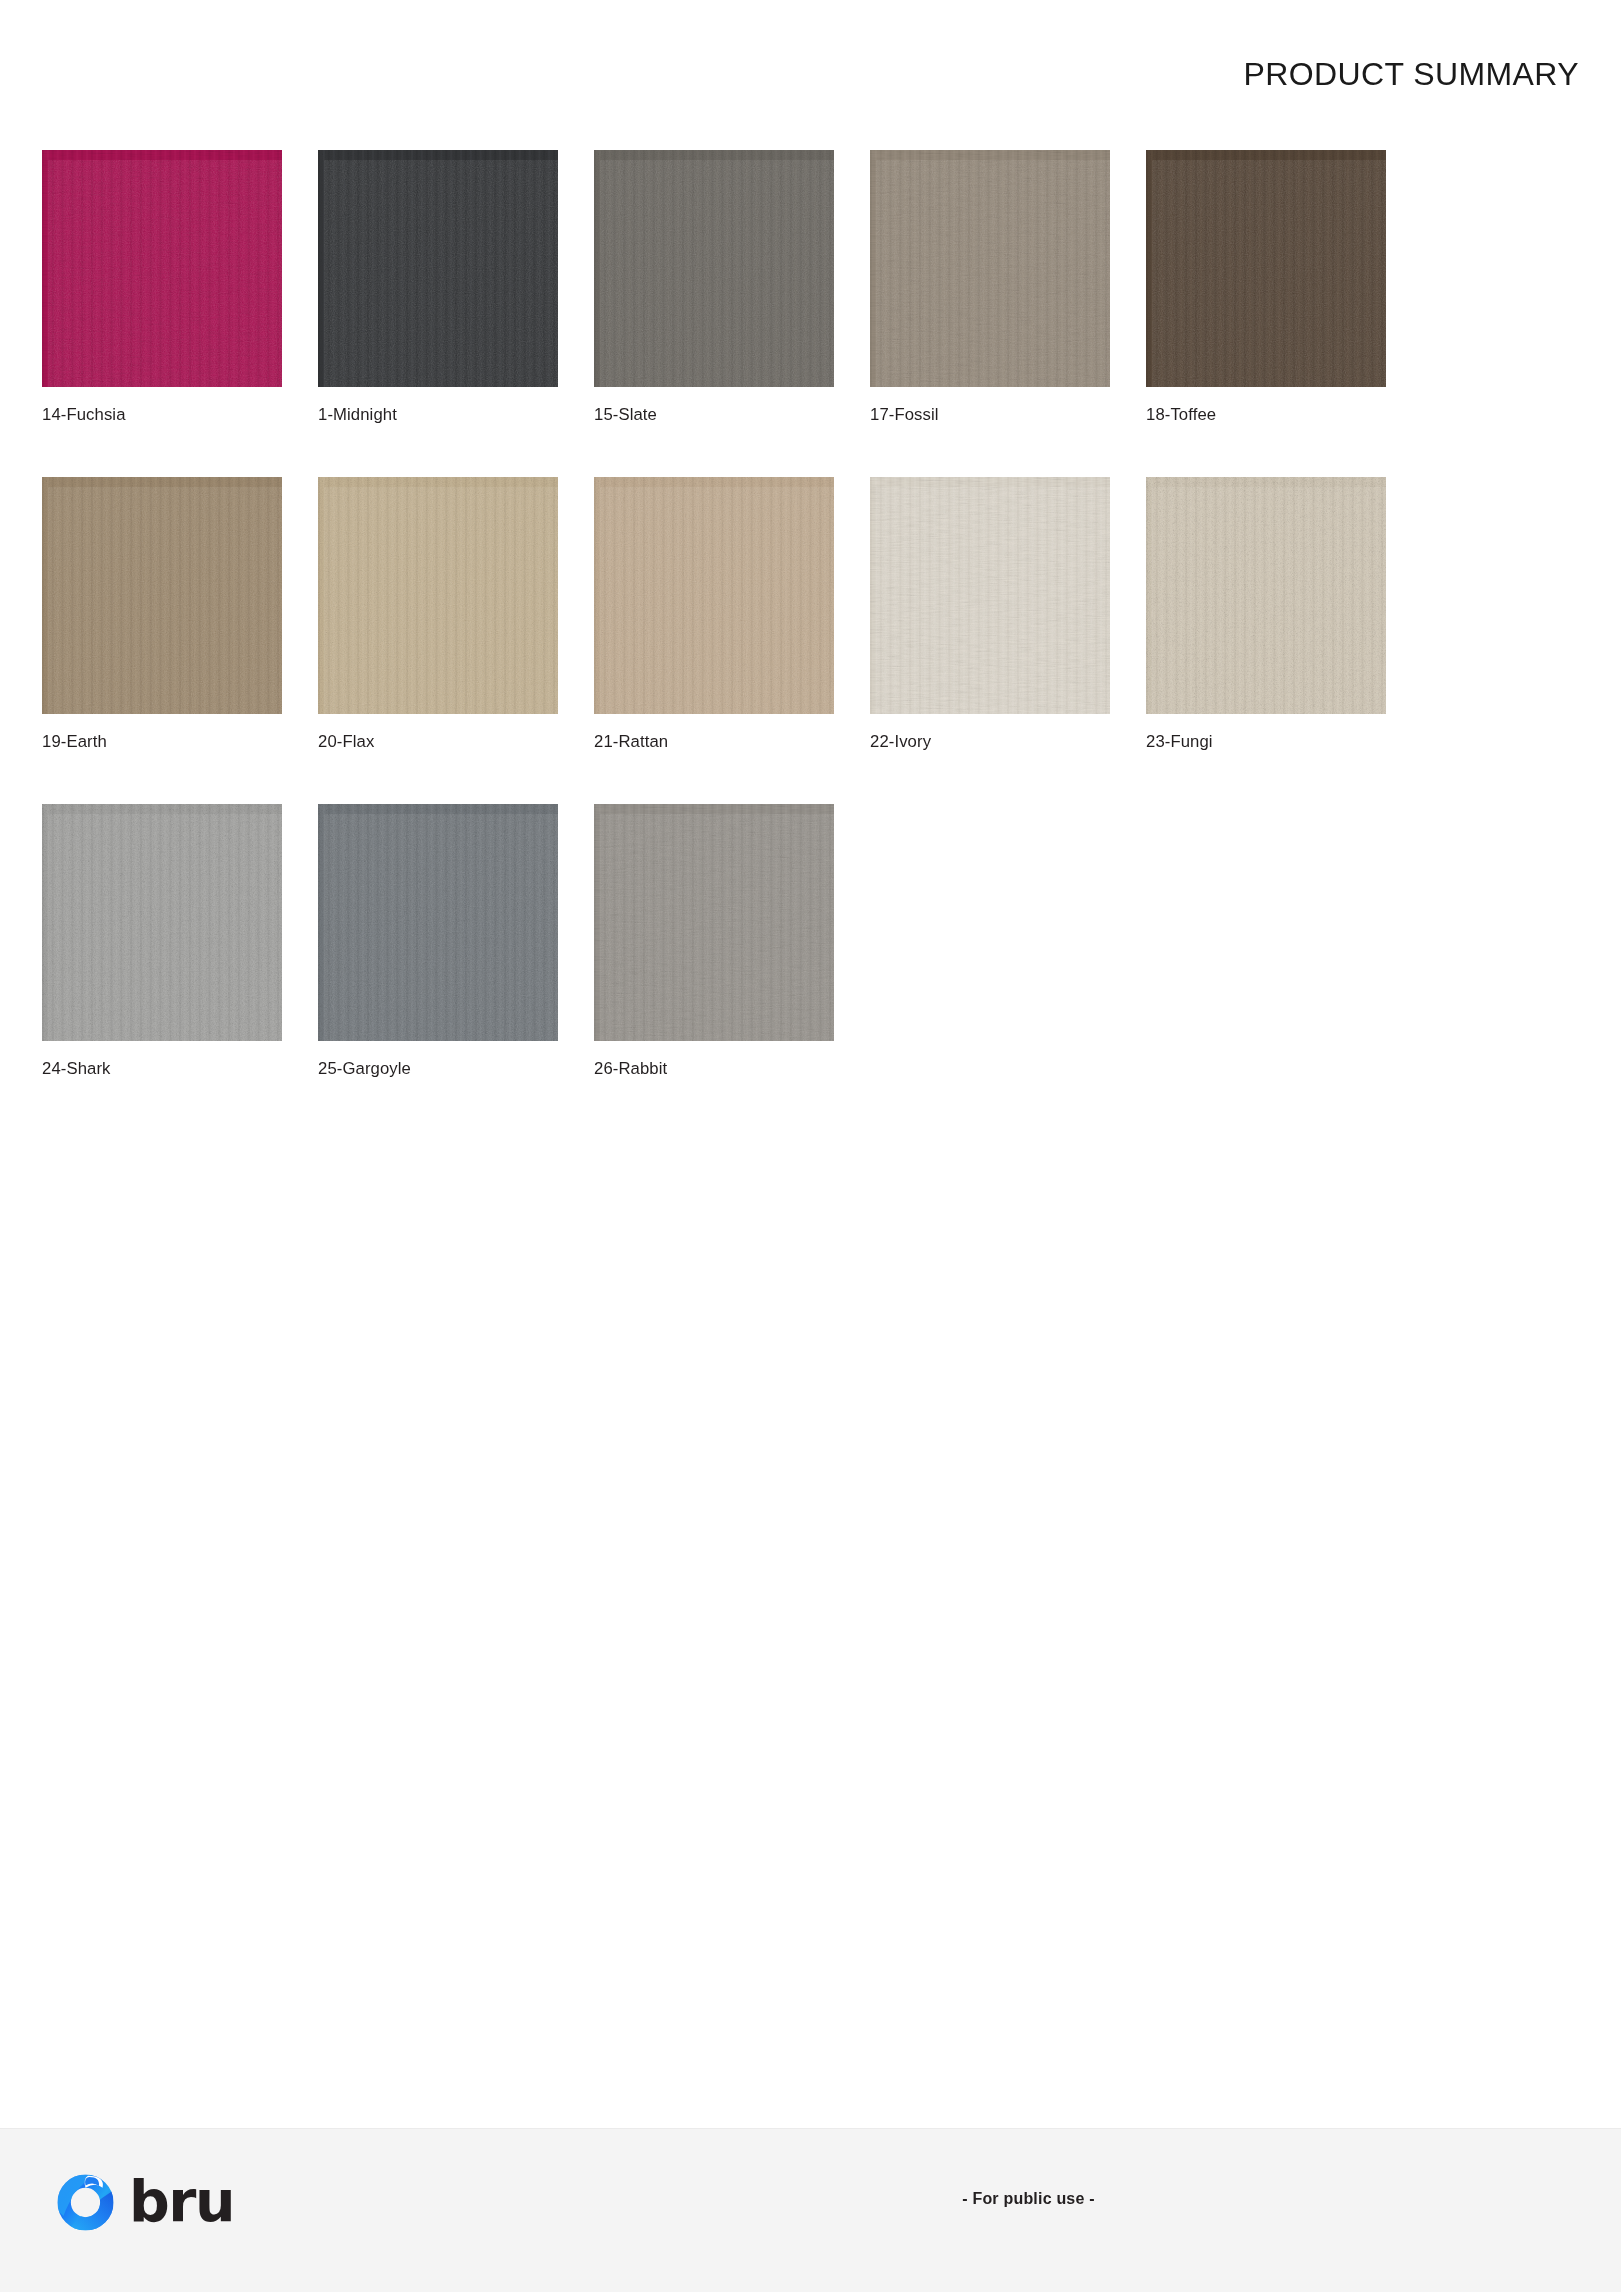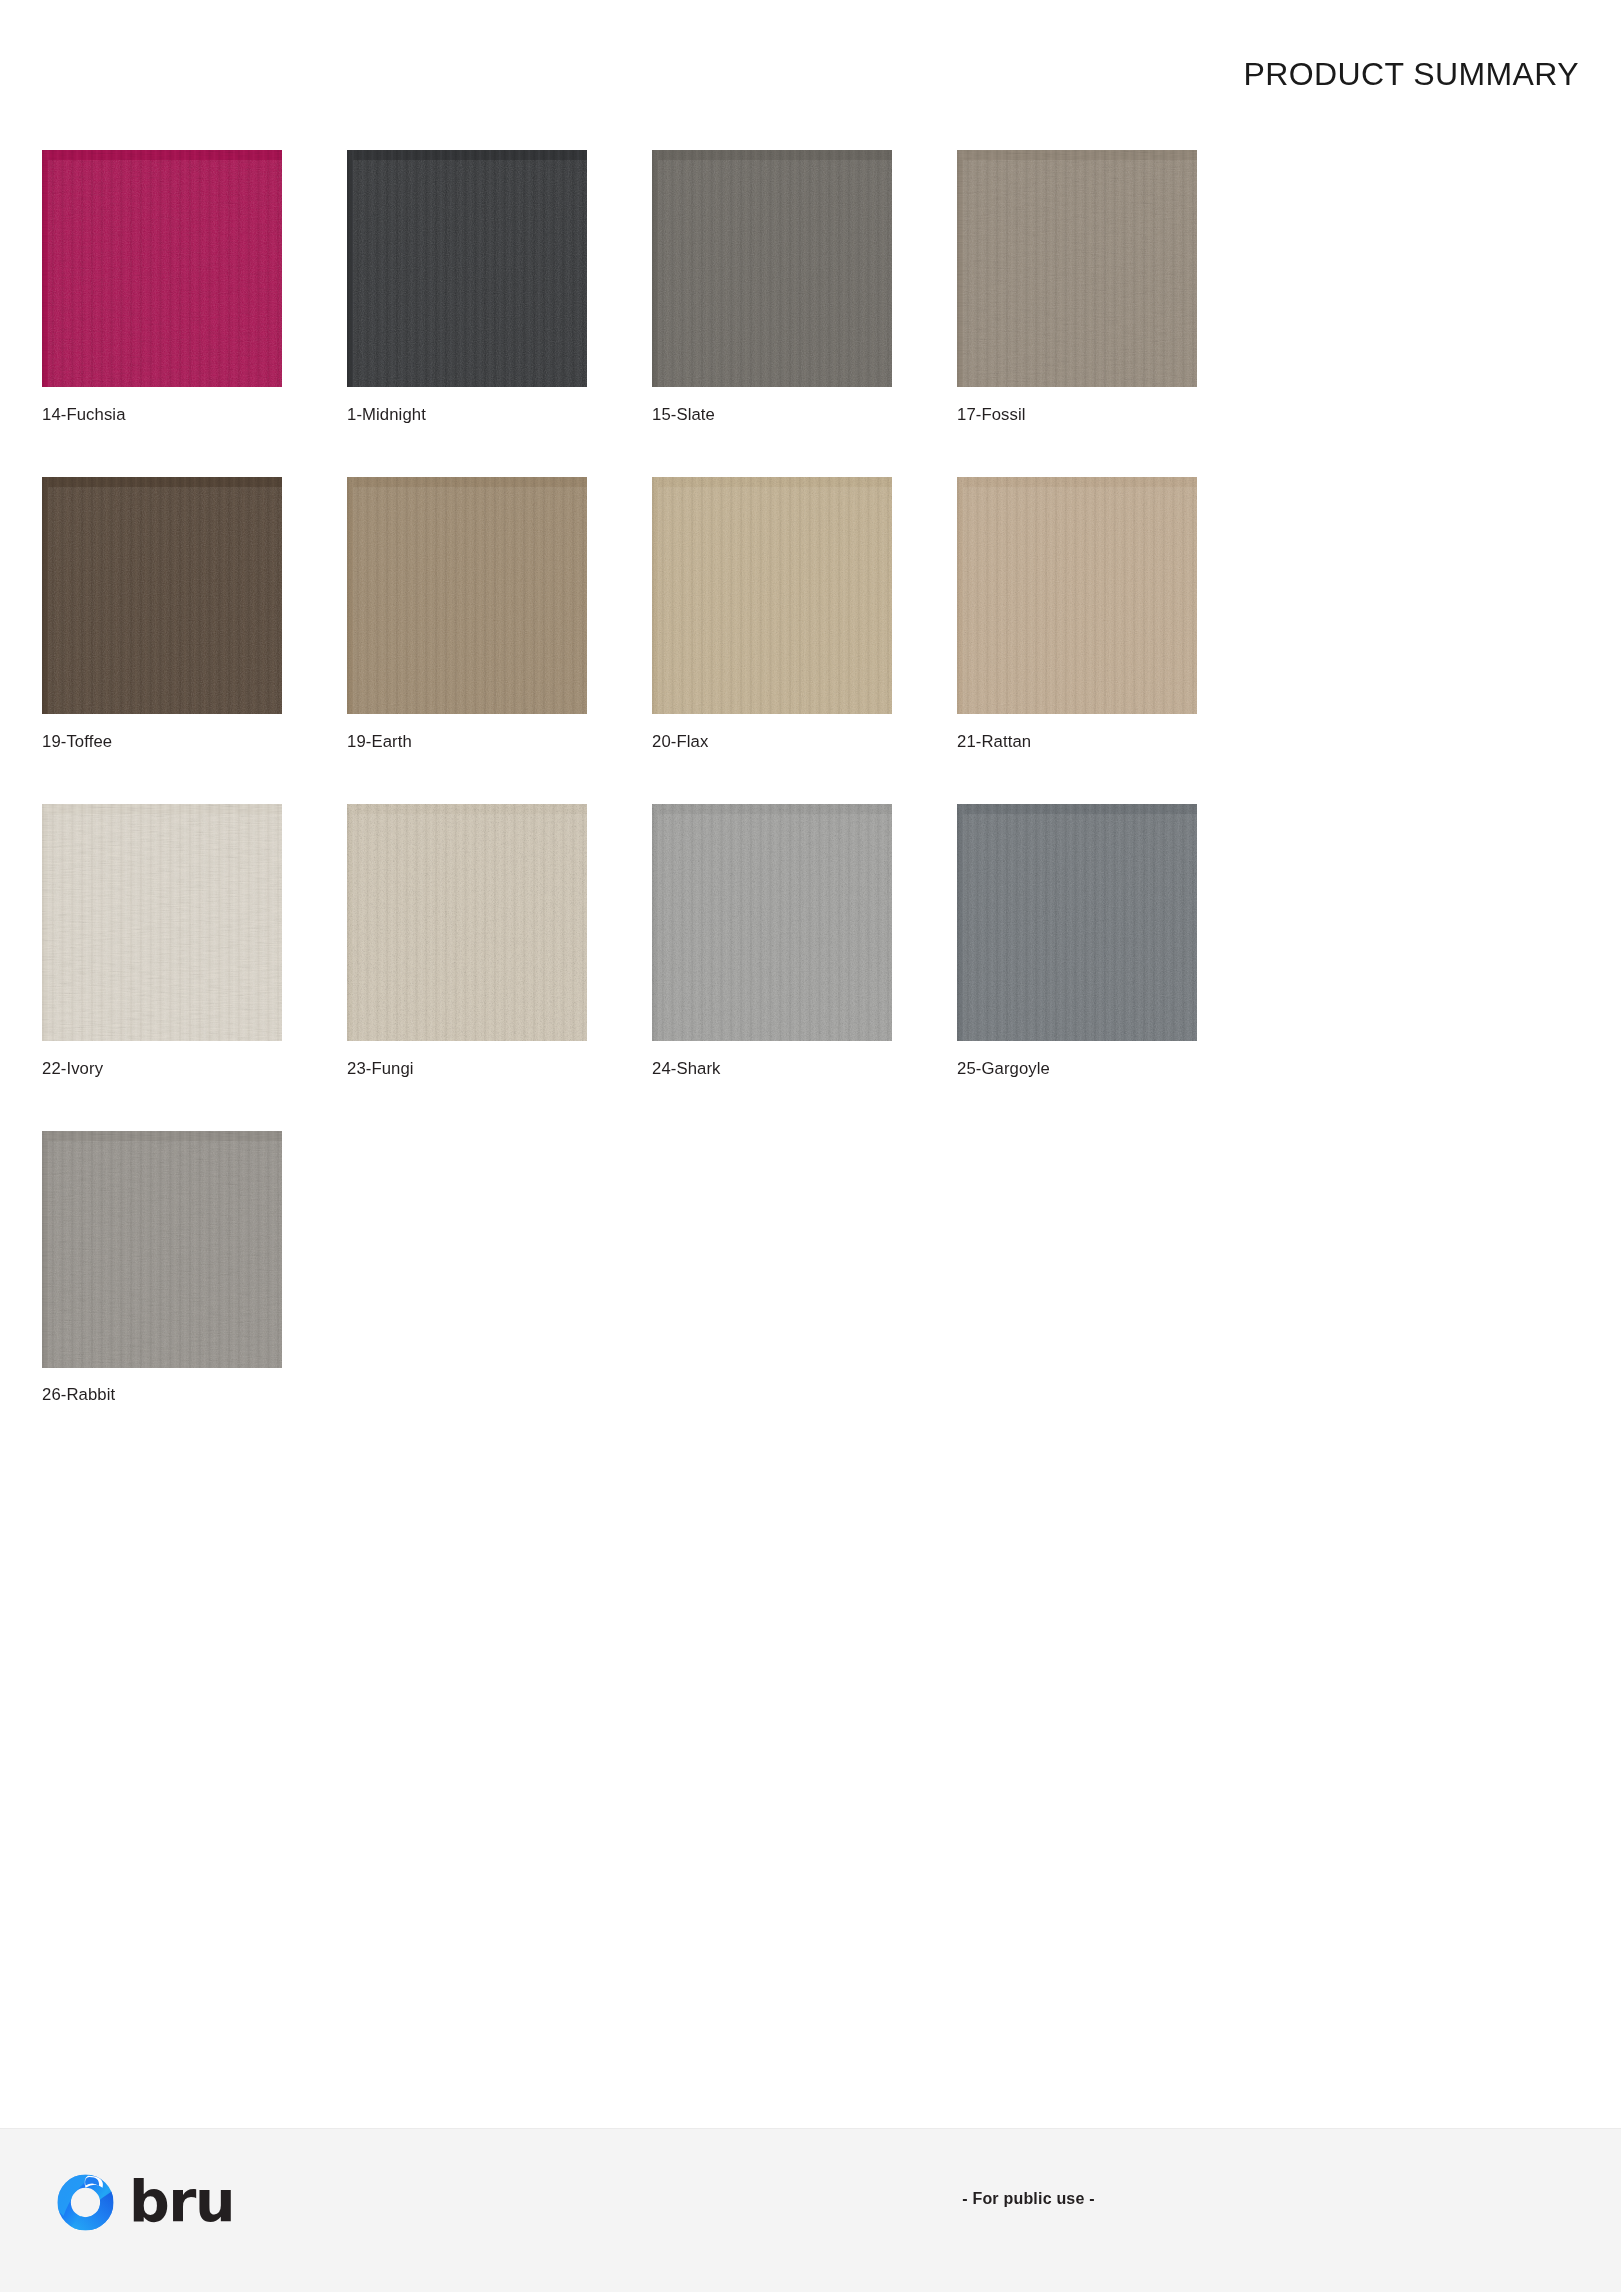--- a/index.html
+++ b/index.html
@@ -50,21 +50,21 @@
   .swatch-grid {
     position: absolute;
     left: 42px;
     top: 131px;
     width: 1500px;
     display: flex;
     flex-wrap: wrap;
     gap: 0;
   }
   .swatch-cell {
-    width: 305px;
+    width: 276px;
     margin-bottom: 53px;
     box-sizing: border-box;
   }
   .swatch-chip {
     width: 240px;
     height: 237px;
     position: relative;
     overflow: hidden;
     background: #cccccc;
   }
@@ -471,21 +471,21 @@
               <rect x="210" y="0" width="2" height="242" fill="#2e251d"></rect>
               <rect x="215" y="0" width="2" height="242" fill="#8a7460"></rect>
               <rect x="220" y="0" width="2" height="242" fill="#2e251d"></rect>
               <rect x="225" y="0" width="2" height="242" fill="#8a7460"></rect>
               <rect x="230" y="0" width="2" height="242" fill="#2e251d"></rect>
               <rect x="235" y="0" width="2" height="242" fill="#8a7460"></rect>
               <rect x="240" y="0" width="2" height="242" fill="#2e251d"></rect>
             </g>
           </svg>
         </div>
-        <div class="swatch-label">19-Toffee</div>
+        <div class="swatch-label">18-Toffee</div>
       </div>
       <div class="swatch-cell">
         <div class="swatch-chip" style="background: rgb(158, 138, 112);">
           <svg class="tex" viewBox="0 0 245 242" preserveAspectRatio="none">
             <rect x="0" y="0" width="245" height="242" fill="#9e8a70"></rect>
             <rect x="0" y="0" width="245" height="242" filter="url(#fx-noise)" opacity="0.55" style="mix-blend-mode: multiply;"></rect>
             <g transform="translate(7,11)">
               <rect x="0" y="0" width="245" height="242" filter="url(#fx-noise)" opacity="0.40" style="mix-blend-mode: screen;"></rect>
             </g>
             <rect x="0" y="0" width="245" height="242" fill="#9e8a70" opacity="0.52"></rect>

